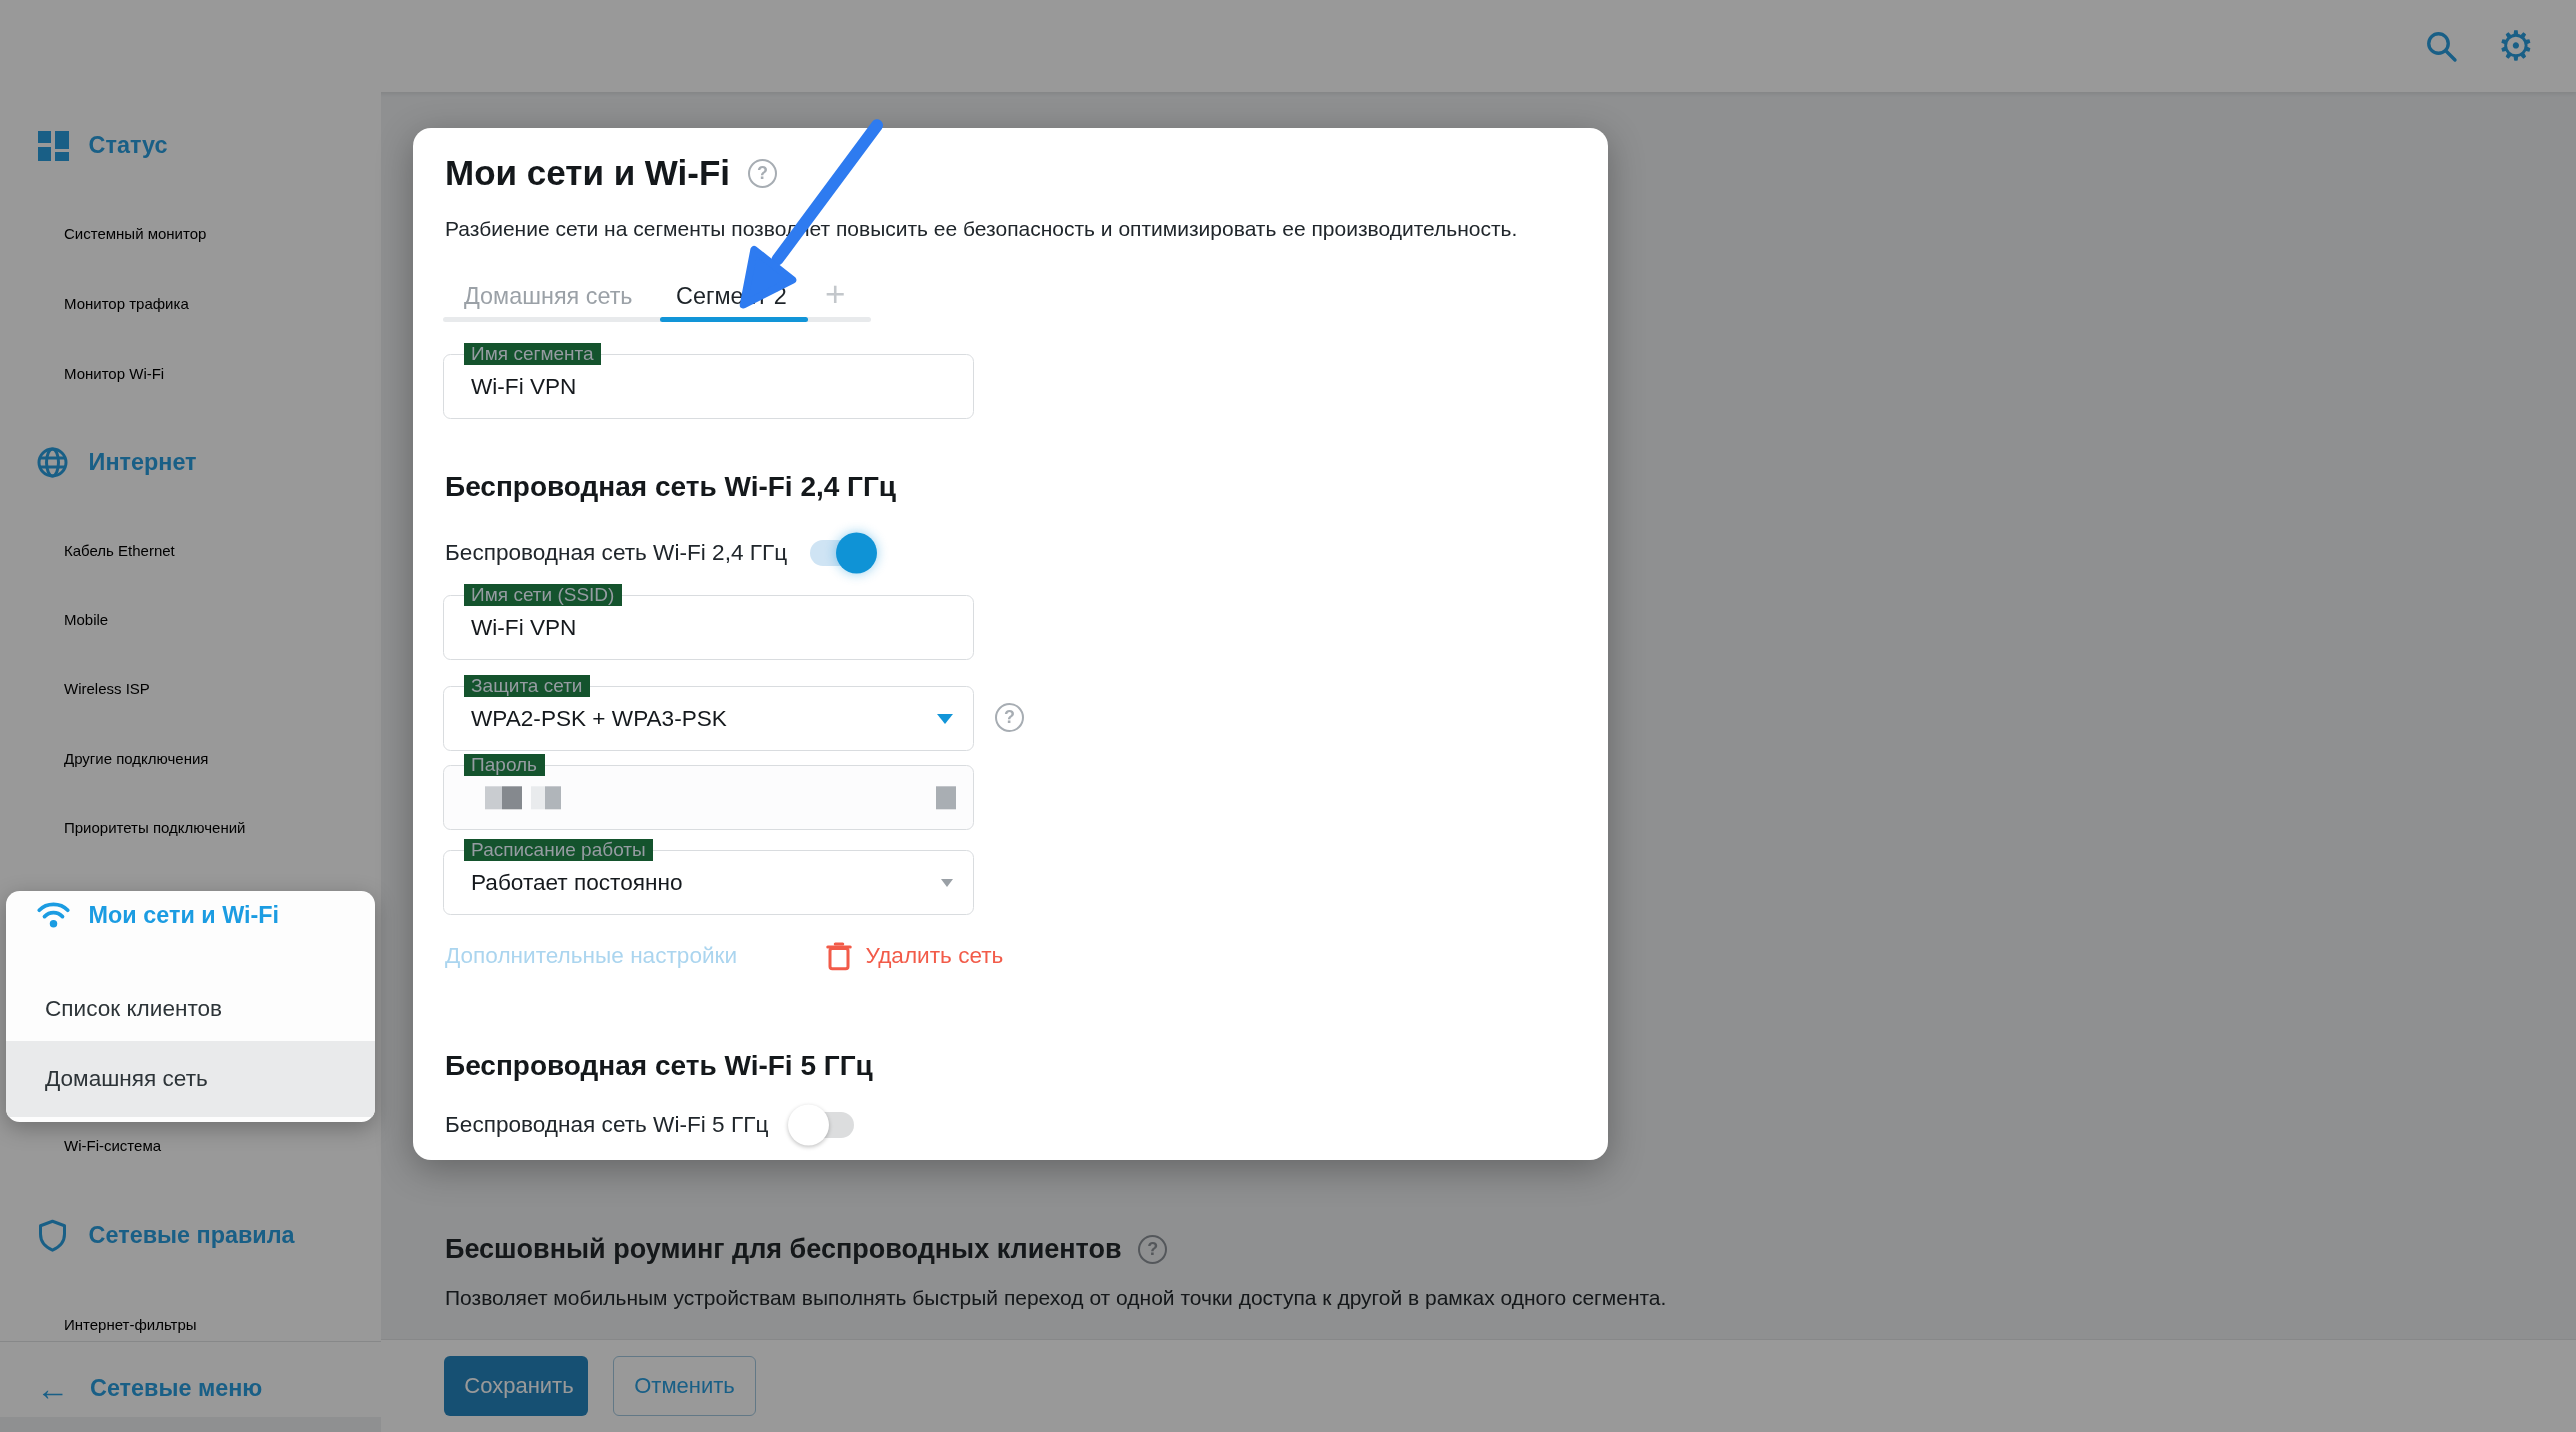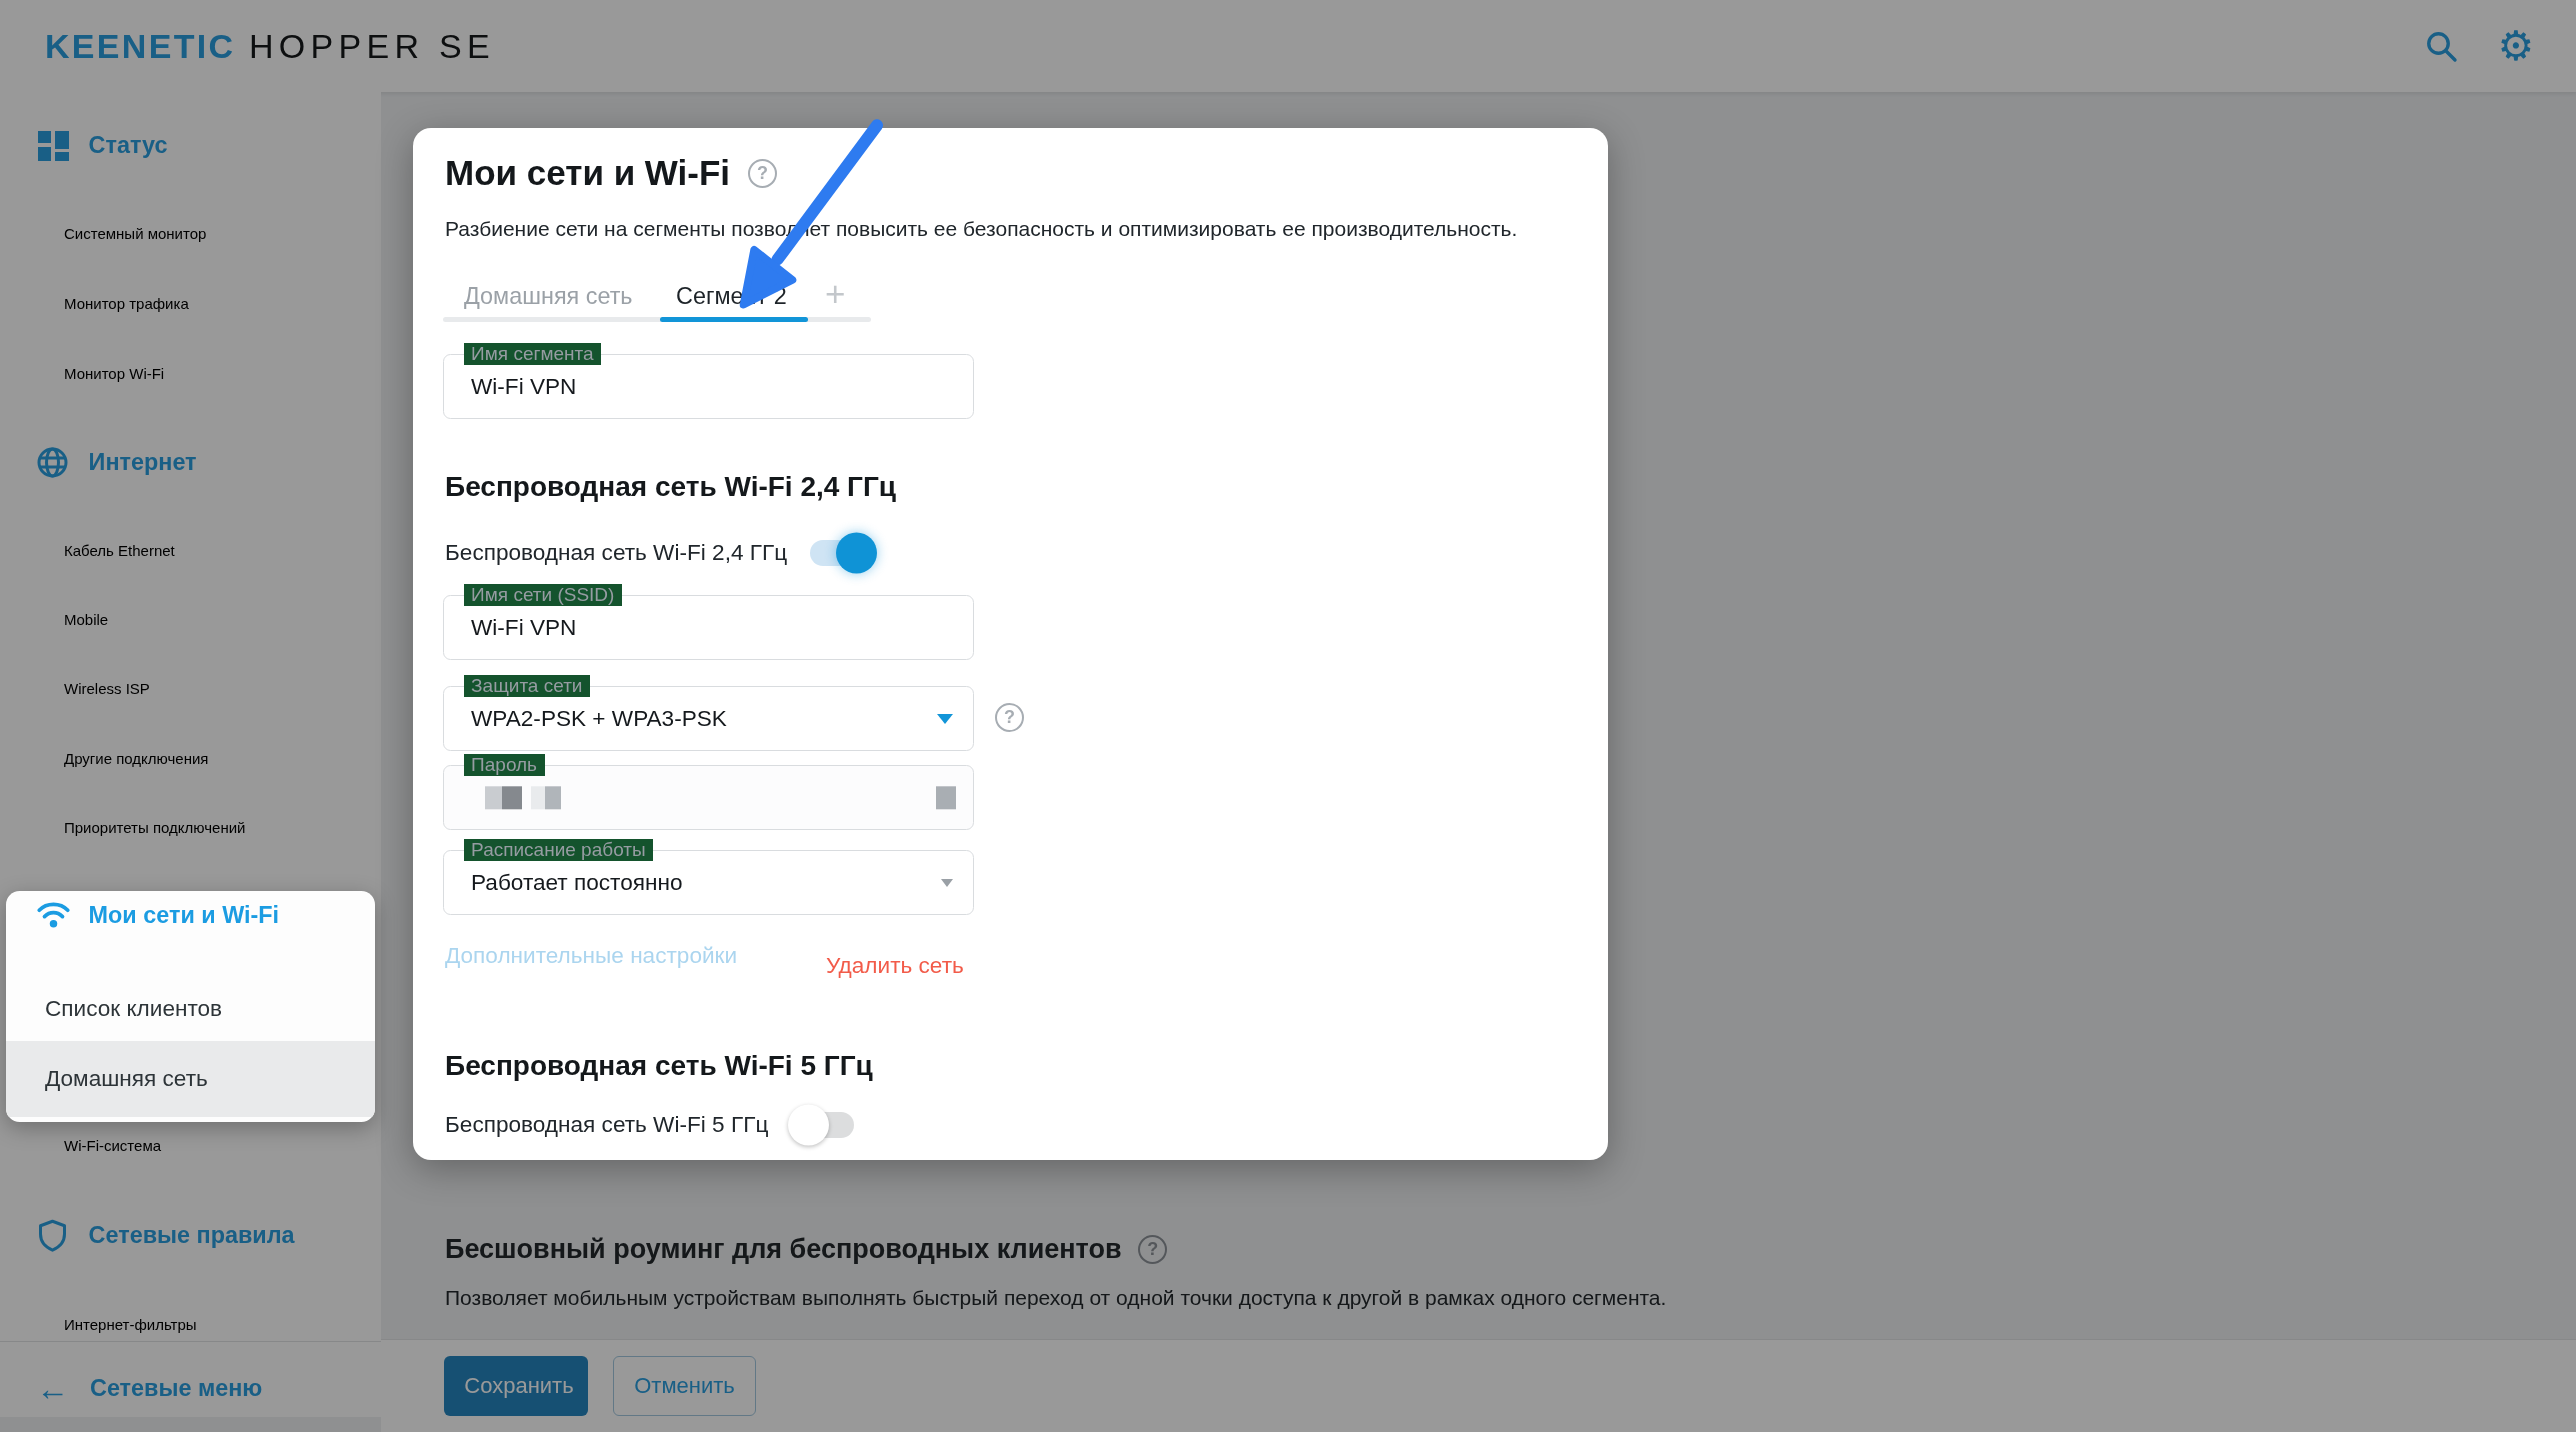--- a/index.html
+++ b/index.html
@@ -70,34 +70,30 @@
   .toggle { position:relative; width:63px; height:26px; border-radius:13px; flex:0 0 63px; }
   .toggle.on { background:#cfe4f4; }
   .toggle.on .knob { position:absolute; right:-4.5px; top:50%; transform:translateY(-50%); width:41px; height:41px; border-radius:50%; background:#0f93d6; box-shadow:0 0 12px rgba(15,147,214,.45); }
   .toggle.off { background:#dcddde; }
   .toggle.off .knob { position:absolute; left:-3px; top:50%; transform:translateY(-50%); width:41px; height:41px; border-radius:50%; background:#ffffff; box-shadow:0 1.5px 4.5px rgba(0,0,0,.25); }
 
   .pw-block { position:absolute; top:50%; transform:translateY(-50%); height:23.4px; }
 
   .links-row { position:absolute; left:32px; top:811px; width:1131px; height:33px; }
   .adv-link { position:absolute; left:0; top:0; line-height:33px; font-size:22.6px; color:#abd5ef; }
-  .del-link { position:absolute; left:381px; top:0; display:flex; align-items:center; gap:13.6px; font-size:22.6px; color:#f25b49; height:33px;flex-direction:column; }
+  .del-link { position:absolute; left:381px; top:0; display:flex; align-items:center; gap:13.6px; font-size:22.6px; color:#f25b49; height:33px; }
 
   .annot { position:absolute; inset:0; z-index:4; pointer-events:none; }
 </style>
 </head>
 <body>
 
 <div class="screen">
 
   <div class="appbar">
-    <div class="logo">
-      <span class="logo-brand">KEENETIC</span>
-      <span class="logo-model">HOPPER SE</span>
-    </div>
     <div class="appbar-icons">
       <div class="icon-btn">
         <svg width="39" height="39" viewBox="0 0 52 52">
             <circle cx="22" cy="22" r="13" fill="none" stroke="#2b9fe0" stroke-width="4.5"></circle>
             <line x1="32" y1="32" x2="44" y2="44" stroke="#2b9fe0" stroke-width="4.5" stroke-linecap="round"></line>
           </svg>
       </div>
       <div class="icon-btn">
         <span class="gear-glyph">⚙</span>
       </div>

